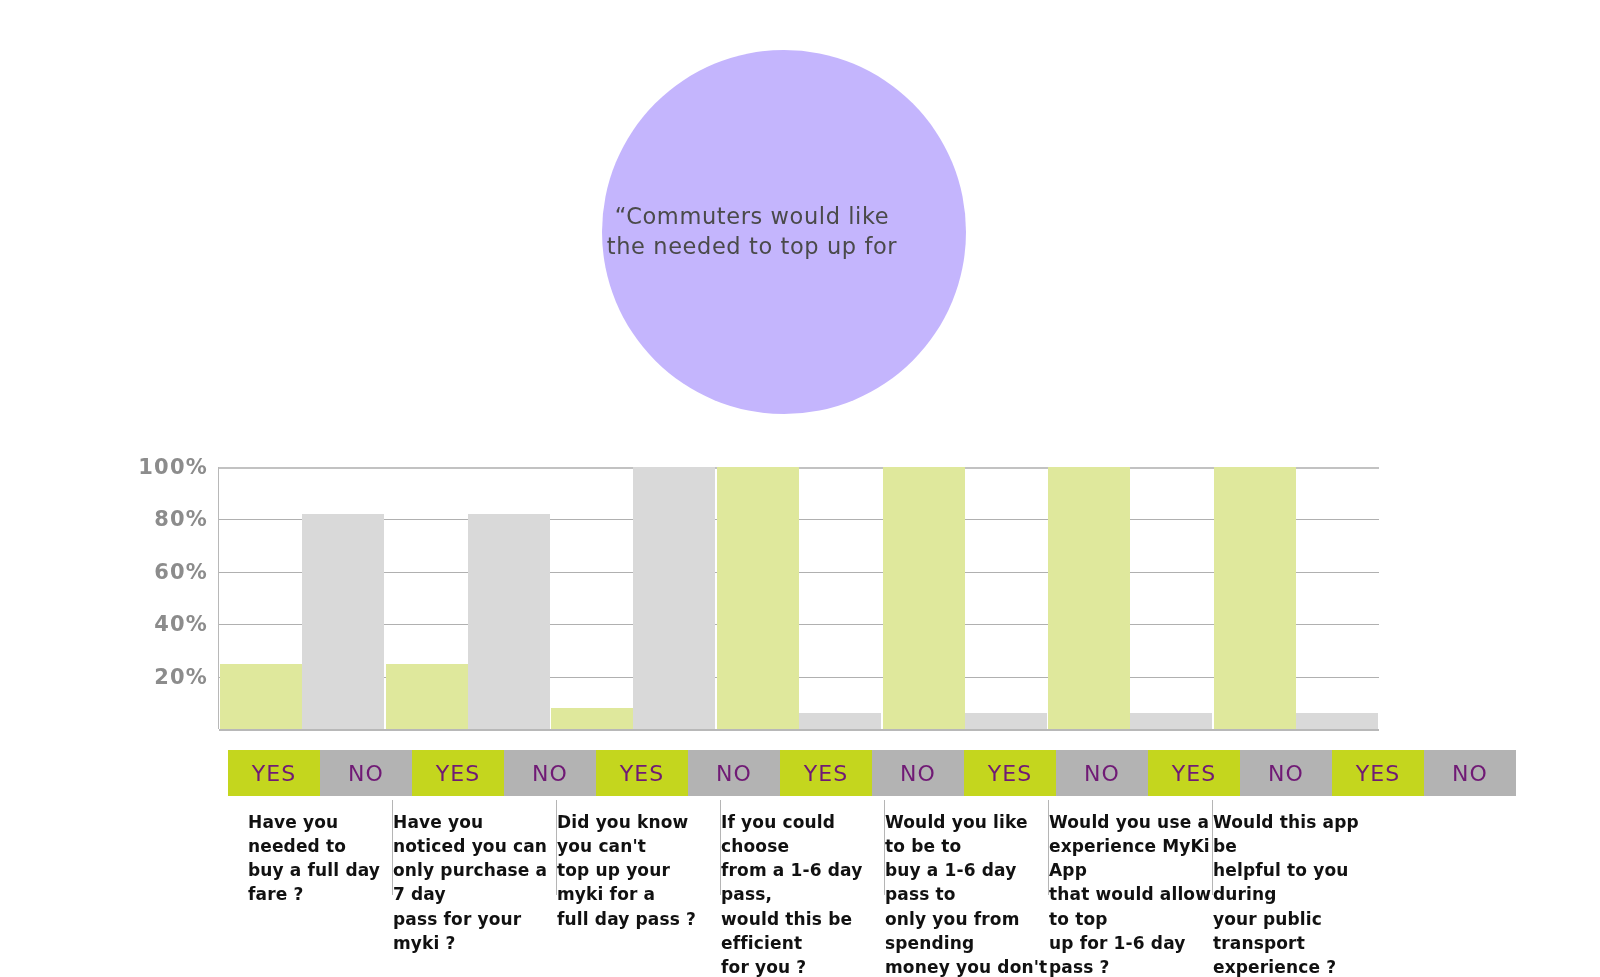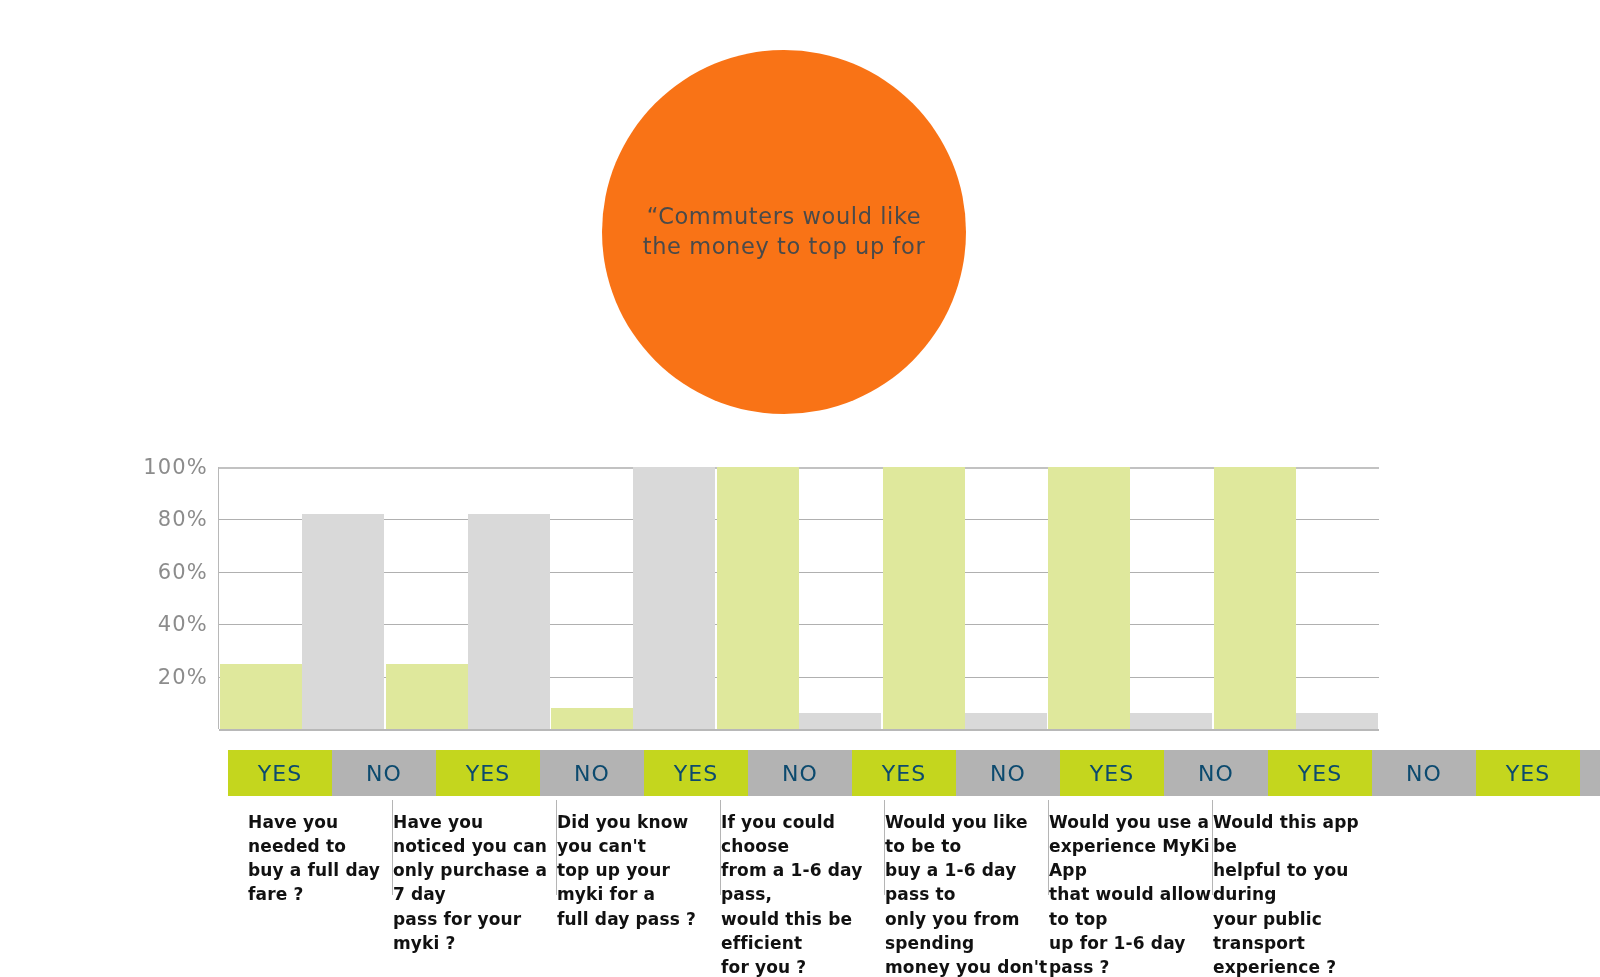--- a/index.html
+++ b/index.html
@@ -17,24 +17,24 @@
   }
 
   
   #quote-circle {
     position: absolute;
     left: 602px;
     top: 50px;
     width: 364px;
     height: 364px;
     border-radius: 50%;
-    background: #f97316;
+    background: #c4b5fd;
     display: flex;
     align-items: center;
-    justify-content: center;
+    justify-content: flex-start;
   }
   #quote-text {
     color: #4a4a4a;
     font-family: "DejaVu Sans", sans-serif;
     font-size: 22.5px;
     line-height: 1.33;
     letter-spacing: 0.6px;
     text-align: center;
     font-weight: 400;
     width: 300px;
@@ -61,20 +61,21 @@
   .y-tick {
     position: absolute;
     right: 0;
     width: 112px;
     text-align: right;
     color: #8c8c8c;
     font-size: 21px;
     letter-spacing: 1.2px;
     transform: translateY(-50%);
     font-family: "DejaVu Sans", sans-serif;
+    font-weight: bold;
   }
 
   
   #plot-area {
     position: absolute;
     left: 218px;
     top: 467px;
     width: 1160px;
     height: 262px;
     border-left: 1px solid #b8b8b8;
@@ -107,28 +108,28 @@
 
   
   #answer-strip {
     position: absolute;
     left: 228px;
     top: 750px;
     height: 46px;
     display: flex;
   }
   .answer-cell {
-    width: 104px;
+    width: 92px;
     height: 46px;
     display: flex;
     align-items: center;
     justify-content: center;
     font-size: 22px;
     letter-spacing: 1px;
-    color: #0c4a6e;
+    color: #701a75;
     font-family: "DejaVu Sans", sans-serif;
   }
   .answer-cell.yes { background: #c4d61e; }
   .answer-cell.no  { background: #b3b3b3; }
 
   
   #questions-row {
     position: absolute;
     left: 228px;
     top: 800px;
@@ -152,21 +153,21 @@
     letter-spacing: 0.15px;
     font-family: "DejaVu Sans", sans-serif;
   }
 </style>
 </head>
 <body>
 
 <div id="quote-circle">
   <div id="quote-text">
     <span>“Commuters would like</span>
-    <span>the money to top up for</span>
+    <span>the needed to top up for</span>
   </div>
 </div>
 
 <div id="chart-region">
 
   <div id="y-axis-labels">
       <div class="y-tick" style="top: 0px;">100%</div>
       <div class="y-tick" style="top: 52.4px;">80%</div>
       <div class="y-tick" style="top: 104.8px;">60%</div>
       <div class="y-tick" style="top: 157.2px;">40%</div>

